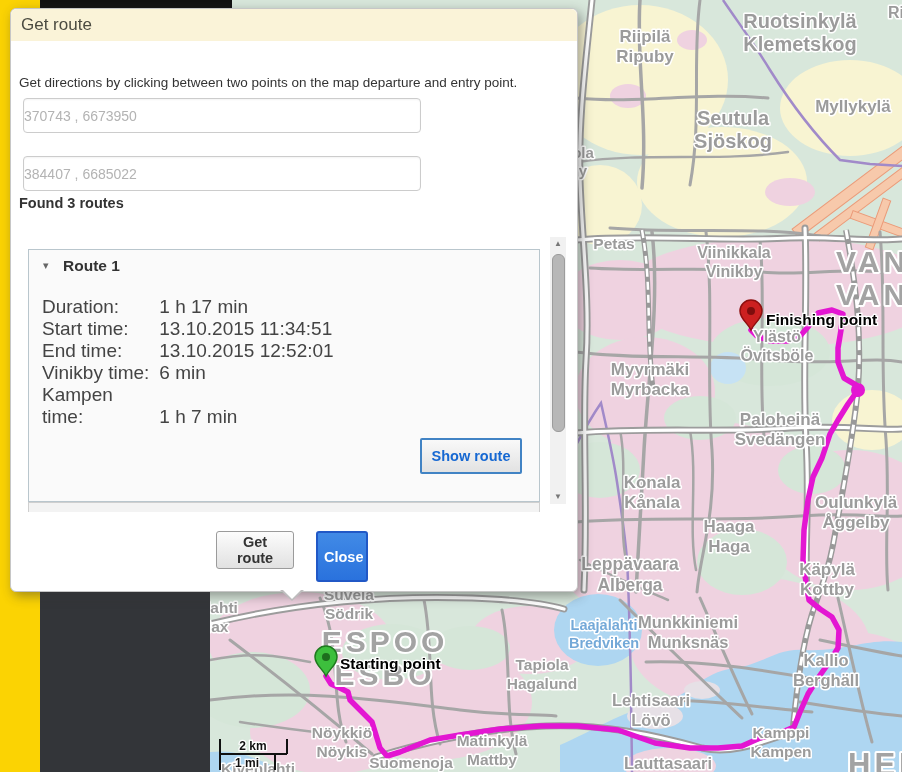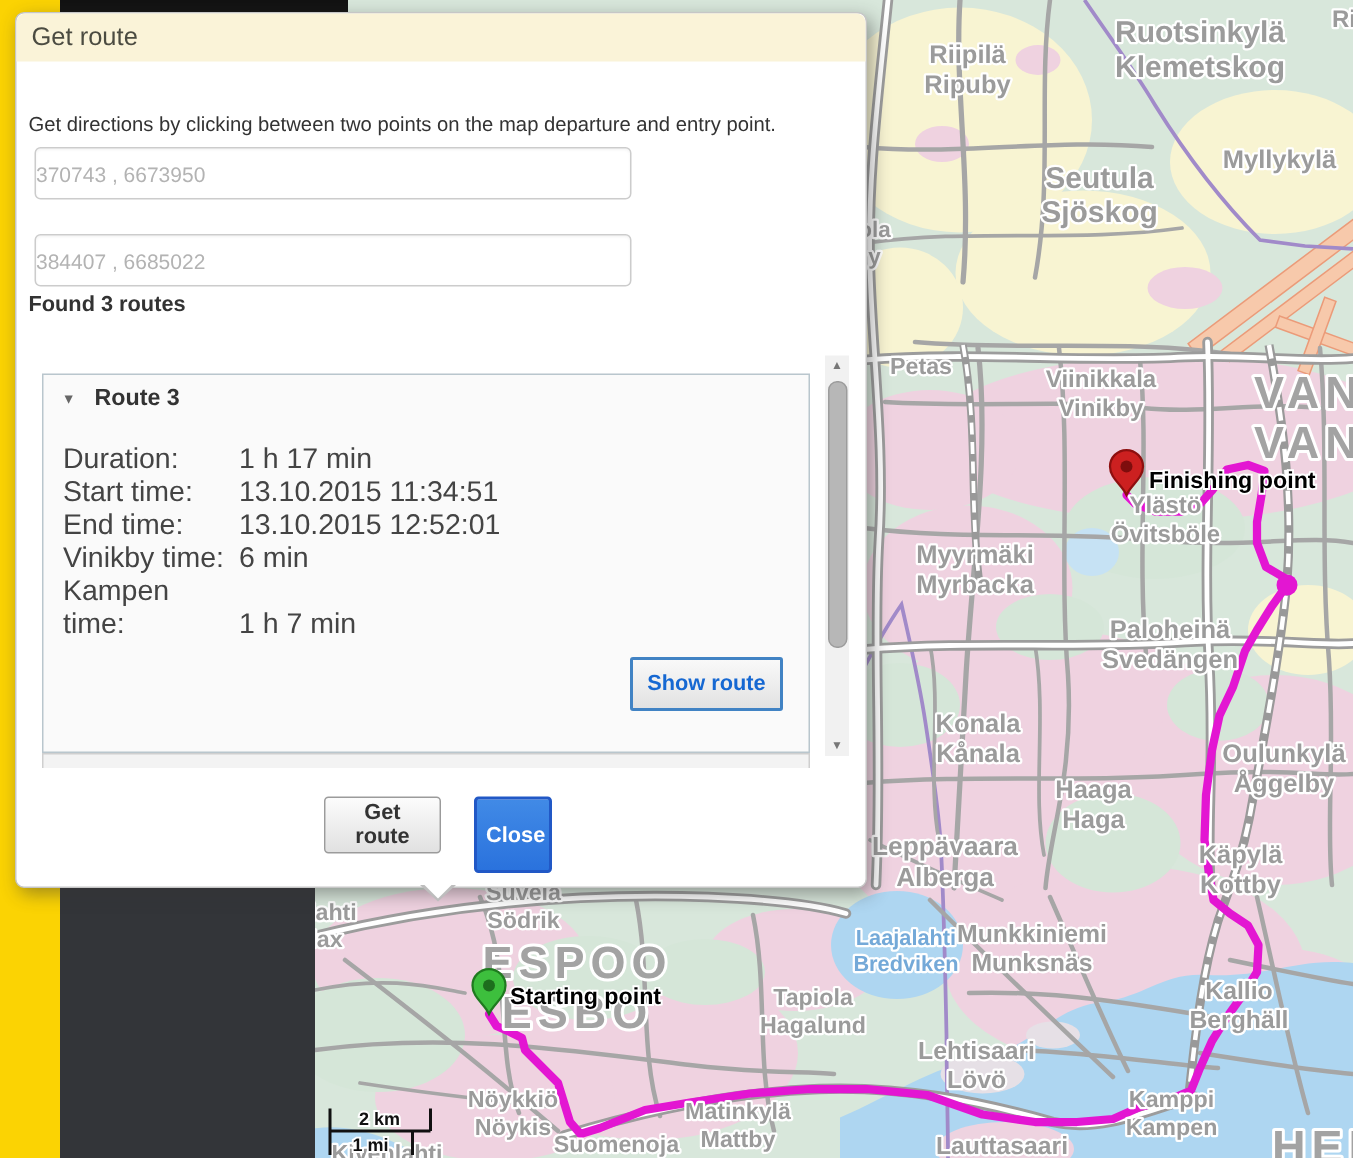--- a/index.html
+++ b/index.html
@@ -259,21 +259,21 @@
     <div class="dlg-header">Get route</div>
     <div class="dlg-desc">Get directions by clicking between two points on the map departure and entry point.</div>
 
     <input class="coord-input input-a" type="text" placeholder="370743 , 6673950" style="">
     <input class="coord-input input-b" type="text" placeholder="384407 , 6685022" style="">
 
     <div class="found">Found 3 routes</div>
 
     <div class="route-box">
       <span class="route-head-ico">▾</span>
-      <span class="route-title">Route 3</span>
+      <span class="route-title">Route 1</span>
 
       <div class="rrow" style="top:46px">
         <span class="rlabel">Duration:</span>
         <span class="rvalue">1 h 17 min</span>
       </div>
       <div class="rrow" style="top:68px">
         <span class="rlabel">Start time:</span>
         <span class="rvalue">13.10.2015 11:34:51</span>
       </div>
       <div class="rrow" style="top:90px">

